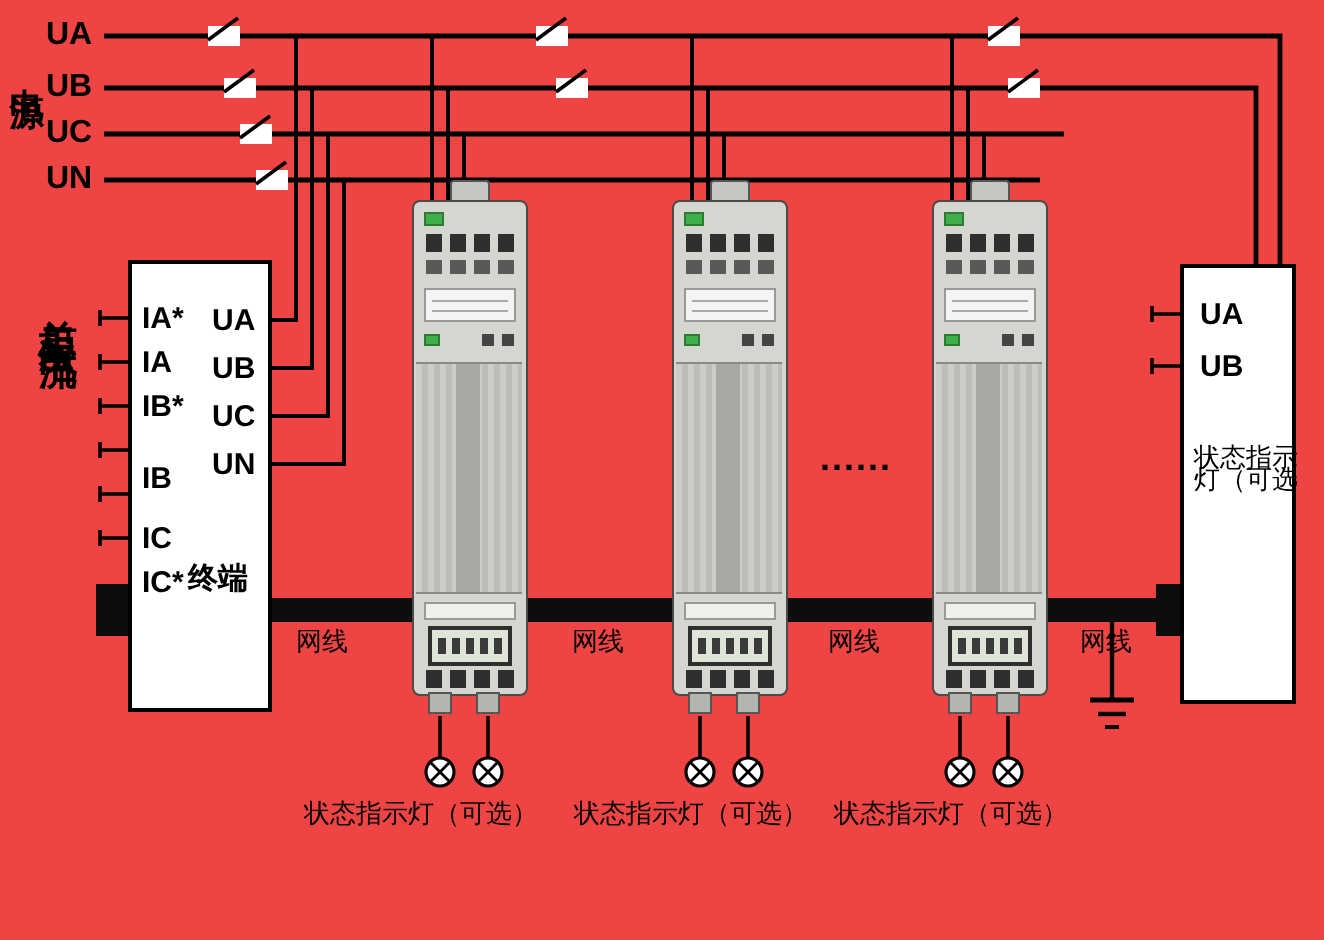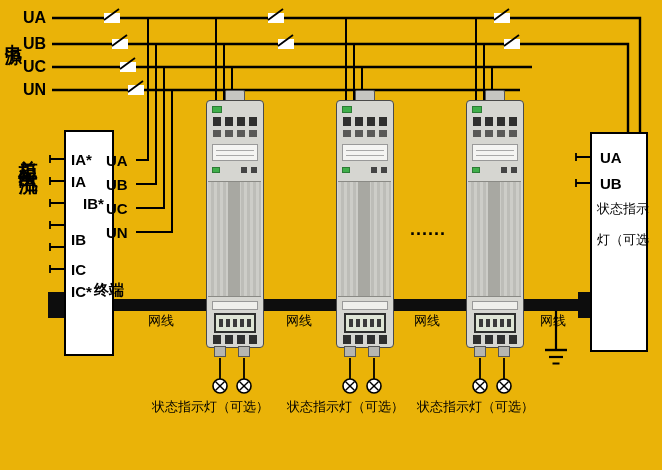--- a/index.html
+++ b/index.html
@@ -1,29 +1,29 @@
 <!DOCTYPE html>
 <html><head>
 <meta charset="utf-8">
 <style>
   html,body{margin:0;padding:0;background:#fff;}
   #stage{
-    position:relative;width:662px;height:470px;background:#eab308;overflow:hidden;
+    position:relative;width:662px;height:470px;background:#ef4444;overflow:hidden;
     font-family:"Liberation Sans","DejaVu Sans",sans-serif;color:#000;
   }
   #wires{position:absolute;left:0;top:0;z-index:1;}
   .lbl{position:absolute;z-index:3;white-space:nowrap;line-height:1.1;}
   .vtext{writing-mode:vertical-rl;text-orientation:upright;}
   .phase{font-weight:700;font-size:16px;}
   .cn-big{font-weight:700;font-size:19px;letter-spacing:3px;}
   .cn-pwr{font-weight:700;font-size:17px;letter-spacing:4px;}
   .small-cn{font-size:13px;}
   
   .obox{position:absolute;background:#fff;border:2px solid #000;z-index:2;box-sizing:border-box;}
-  .tbox{left:64px;top:130px;width:50px;height:226px;}
+  .tbox{left:64px;top:130px;width:72px;height:226px;}
   .rbox{left:590px;top:132px;width:58px;height:220px;}
   .obox .lbl{z-index:3;}
   .term{font-weight:700;font-size:15px;}
   
   .device{position:absolute;top:100px;width:58px;height:248px;background:#d6d6d1;
     border:1.5px solid #4a4a4a;border-radius:4px;z-index:2;box-sizing:border-box;}
   .d1{left:206px}.d2{left:336px}.d3{left:466px}
   .device>div{position:absolute;box-sizing:border-box;}
   .dev-tab{top:-11px;left:18px;width:20px;height:10px;background:#c6c6c1;border:1px solid #555;border-bottom:none;border-radius:2px 2px 0 0;}
   .dev-led{background:#3fae4a;border:1px solid #2c7c34;}
@@ -186,21 +186,21 @@
   <div class="lbl phase" style="left:23px;top:9px;">UA</div>
   <div class="lbl phase" style="left:23px;top:35px;">UB</div>
   <div class="lbl phase" style="left:23px;top:58px;">UC</div>
   <div class="lbl phase" style="left:23px;top:81px;">UN</div>
 
   <div class="lbl vtext cn-big" style="left:17px;top:144px;">总柜二次电流</div>
 
   <div class="obox tbox">
     <div class="lbl term" style="left:5px;top:20px;">IA*</div>
     <div class="lbl term" style="left:5px;top:42px;">IA</div>
-    <div class="lbl term" style="left:5px;top:64px;margin-left:12px;">IB*</div>
+    <div class="lbl term" style="left:5px;top:64px;">IB*</div>
     <div class="lbl term" style="left:5px;top:100px;">IB</div>
     <div class="lbl term" style="left:5px;top:108px;margin-top:44px;">IC*</div>
     <div class="lbl term" style="left:5px;top:130px;">IC</div>
     <div class="lbl term" style="left:40px;top:21px;">UA</div>
     <div class="lbl term" style="left:40px;top:45px;">UB</div>
     <div class="lbl term" style="left:40px;top:69px;">UC</div>
     <div class="lbl term" style="left:40px;top:93px;">UN</div>
     <div class="lbl term" style="left:28px;top:150px;">终端</div>
   </div>
 
@@ -257,21 +257,21 @@
     <div class="dev-screws r3"></div>
     <div class="dev-foot f1"></div>
     <div class="dev-foot f2"></div>
   </div>
 
   <div class="lbl dots" style="left:410px;top:220px;">......</div>
 
   <div class="obox rbox">
     <div class="lbl term" style="left:8px;top:16px;">UA</div>
     <div class="lbl term" style="left:8px;top:42px;">UB</div>
-    <div class="lbl small-cn" style="left:5px;top:68px;">状态指示</div>
+    <div class="lbl small-cn" style="left:5px;top:88px;">状态指示</div>
     <div class="lbl small-cn" style="left:5px;top:99px;">灯（可选</div>
   </div>
 
   <div class="lbl small-cn" style="left:148px;top:314px;">网线</div>
   <div class="lbl small-cn" style="left:286px;top:314px;">网线</div>
   <div class="lbl small-cn" style="left:414px;top:314px;">网线</div>
   <div class="lbl small-cn" style="left:540px;top:314px;">网线</div>
 
   <div class="lbl small-cn" style="left:152px;top:400px;">状态指示灯（可选）</div>
   <div class="lbl small-cn" style="left:287px;top:400px;">状态指示灯（可选）</div>

